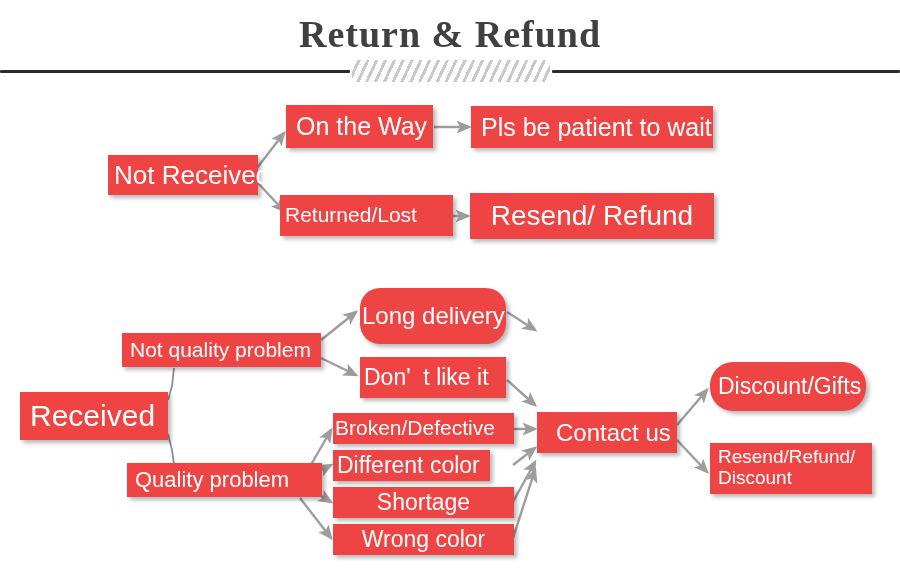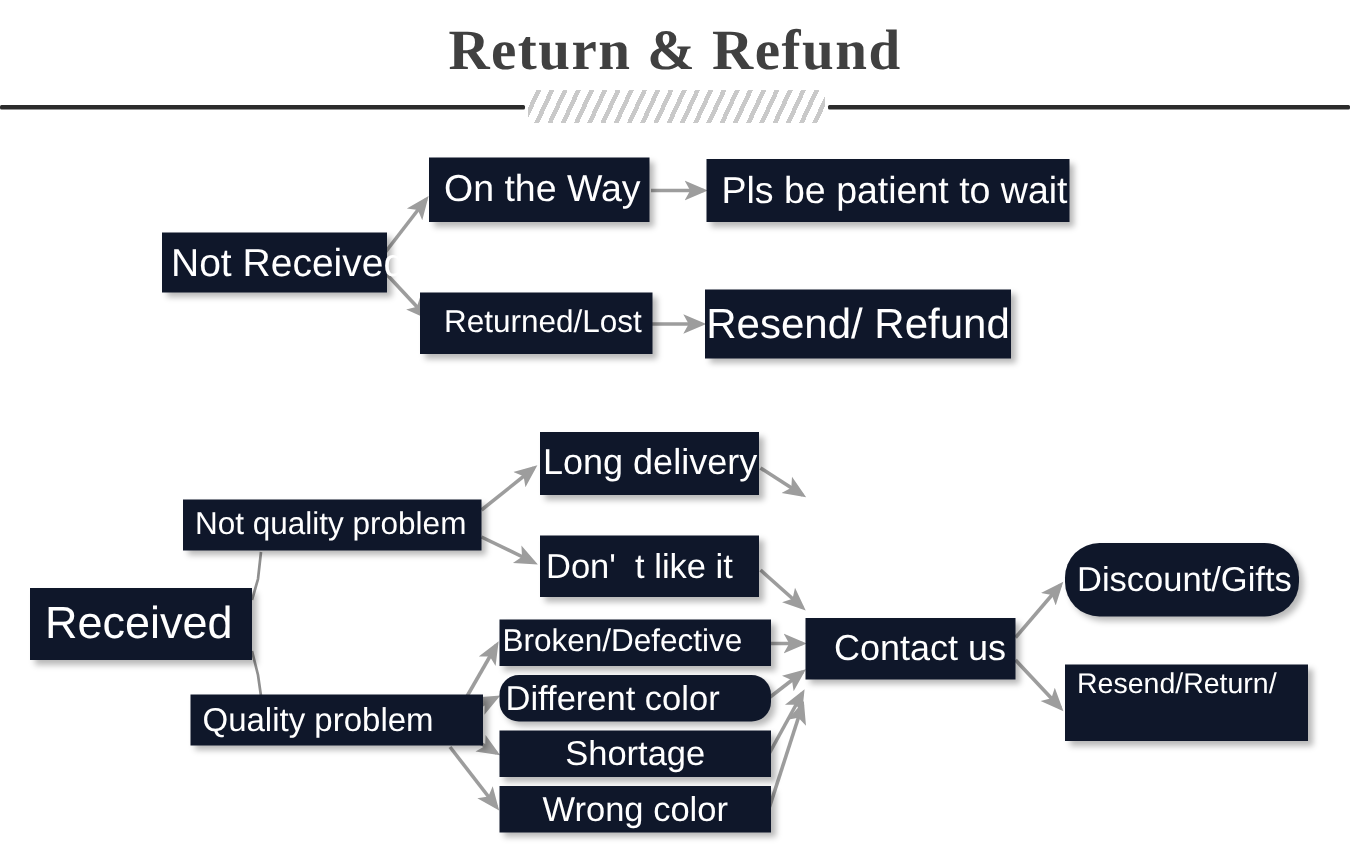--- a/index.html
+++ b/index.html
@@ -47,21 +47,21 @@
     width: 198px; height: 22px;
     background: repeating-linear-gradient(
         115deg,
         #ffffff 0px, #ffffff 5px,
         #c9c9c9 5px, #c9c9c9 8px);
   }
 
   
   .node {
     position: absolute;
-    background: #0f172a;
+    background: #ef4444;
     color: #ffffff;
     box-sizing: border-box;
     display: flex;
     align-items: center;
     box-shadow: 3px 3px 4px rgba(0,0,0,0.28);
     line-height: 1.08;
     white-space: pre;
     z-index: 3;
   }
   .node.center { justify-content: center; }
@@ -125,41 +125,42 @@
   <path class="wire" d="M677,425 L707,390" marker-end="url(#ah)"></path>
   <path class="wire" d="M677,440 L707,472" marker-end="url(#ah)"></path>
 </svg>
 
 <div class="node left" style="left:108px; top:155px; width:150px; height:40px; font-size:26px;">Not Received</div>
 
 <div class="node left" style="left:286px; top:105px; width:147px; height:43px; font-size:25px; padding-left:10px;">On the Way</div>
 
 <div class="node left" style="left:471px; top:106px; width:242px; height:42px; font-size:25px; padding-left:10px;">Pls be patient to wait</div>
 
-<div class="node left" style="left:280px; top:195px; width:155px; height:41px; font-size:21px; padding-left:16px;">Returned/Lost</div>
+<div class="node left" style="left:280px; top:195px; width:173px; height:41px; font-size:21px; padding-left:5px;">Returned/Lost</div>
 
-<div class="node center" style="left:470px; top:193px; width:204px; height:46px; font-size:28px;">Resend/ Refund</div>
+<div class="node center" style="left:470px; top:193px; width:244px; height:46px; font-size:28px;">Resend/ Refund</div>
 
 <div class="node left" style="left:20px; top:392px; width:148px; height:48px; font-size:30px; padding-left:10px;">Received</div>
 
 <div class="node left" style="left:122px; top:333px; width:199px; height:34px; font-size:21px; padding-left:8px;">Not quality problem</div>
 
 <div class="node left" style="left:127px; top:463px; width:195px; height:34px; font-size:22px; padding-left:8px;">Quality problem</div>
 
-<div class="node left" style="left:360px; top:288px; width:146px; height:42px; font-size:24px; padding-left:2px;">Long delivery</div>
+<div class="node left" style="left:360px; top:288px; width:146px; height:56px; font-size:24px; padding-left:2px;border-radius:20px;">Long delivery</div>
 
 <div class="node left" style="left:360px; top:357px; width:146px; height:41px; font-size:23px; padding-left:4px;">Don'  t like it</div>
 
 <div class="node left" style="left:333px; top:413px; width:181px; height:31px; font-size:21px; padding-left:2px;">Broken/Defective</div>
 
-<div class="node left" style="left:333px; top:450px; width:181px; height:31px; font-size:23px; padding-left:4px;border-radius:13px;">Different color</div>
+<div class="node left" style="left:333px; top:450px; width:157px; height:31px; font-size:23px; padding-left:4px;">Different color</div>
 
 <div class="node center" style="left:333px; top:487px; width:181px; height:31px; font-size:23px;">Shortage</div>
 
 <div class="node center" style="left:333px; top:524px; width:181px; height:31px; font-size:23px;">Wrong color</div>
 
 <div class="node left" style="left:537px; top:412px; width:140px; height:41px; font-size:24px; padding-left:19px;">Contact us</div>
 
 <div class="node left" style="left:710px; top:362px; width:156px; height:49px; font-size:23px; padding-left:8px;border-radius:23px;">Discount/Gifts</div>
 
 <div class="node stack" style="left:710px; top:443px; width:162px; height:51px; font-size:19px;">
-  <div>Resend/Return/</div>
+  <div>Resend/Refund/</div>
+  <div>Discount</div>
 </div>
 
 </body></html>

